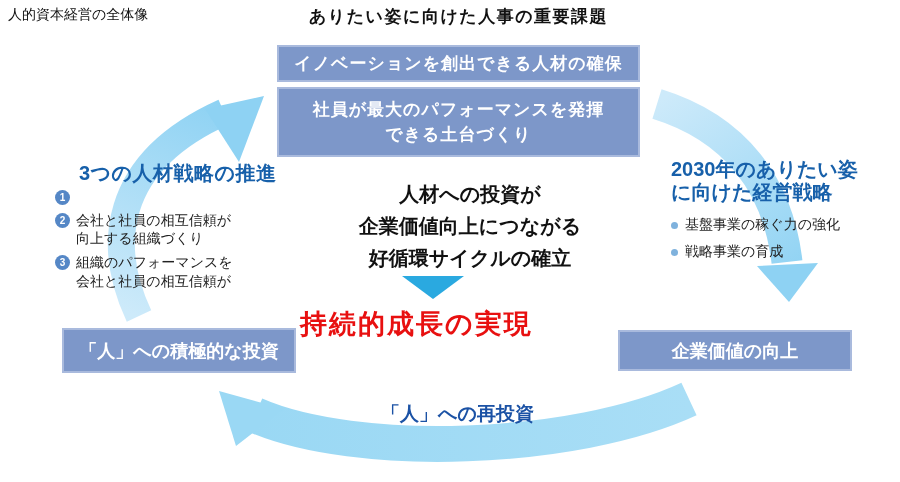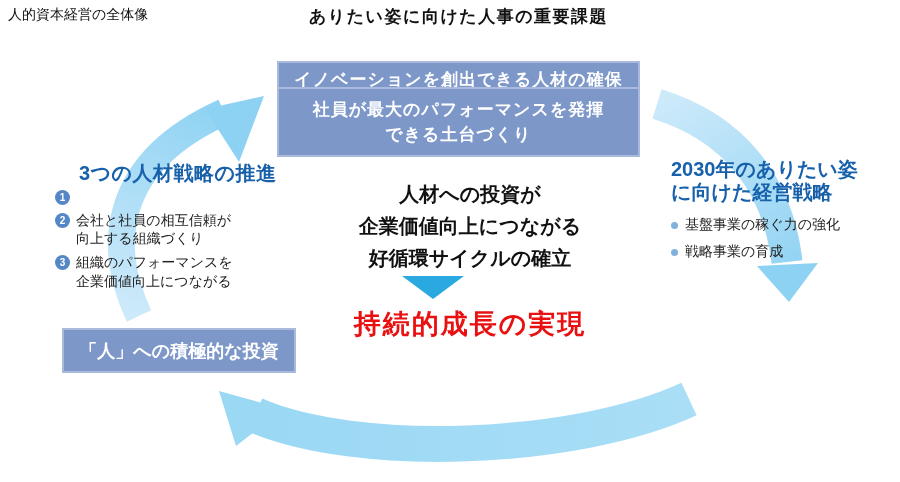--- a/index.html
+++ b/index.html
@@ -14,36 +14,36 @@
   .stage{position:relative;width:900px;height:482px;}
   .arrows{position:absolute;left:0;top:0;z-index:0;}
   .abs{position:absolute;z-index:1;}
   .pre{white-space:pre-line;}
   .title-left{left:8px;top:6px;font-size:14px;font-weight:normal;color:#111;}
   .title-center{left:277px;top:5px;width:363px;text-align:center;font-size:17px;
       letter-spacing:1.5px;font-weight:bold;color:#111;}
   .box{background:var(--box-fill);border:2px solid var(--box-border);color:#fff;
       font-weight:bold;display:flex;align-items:center;justify-content:center;
       text-align:center;box-sizing:border-box;}
-  .box1{left:277px;top:45px;width:363px;height:37px;font-size:17px;letter-spacing:1px;margin-top:16px;}
+  .box1{left:277px;top:45px;width:363px;height:37px;font-size:17px;letter-spacing:1px;}
   .box2{left:277px;top:87px;width:363px;height:70px;font-size:17px;line-height:1.5;letter-spacing:1px;}
   .left-heading{left:55px;top:160px;font-size:20px;font-weight:bold;color:var(--heading-blue);letter-spacing:0.5px;margin-left:24px;}
   .left-items{left:55px;top:188px;width:245px;}
   .item{display:flex;gap:6px;margin-bottom:6px;font-size:14px;color:#222;line-height:1.3;}
   .badge{width:15px;height:15px;border-radius:50%;background:var(--number-circle);color:#fff;
       font-size:10px;font-weight:bold;display:flex;align-items:center;justify-content:center;
       flex:0 0 15px;margin-top:2px;}
   .right-heading{left:671px;top:158px;width:220px;font-size:20px;font-weight:bold;
       color:var(--heading-blue);line-height:1.15;}
   .right-bullets{left:671px;top:216px;}
   .bullet{display:flex;align-items:center;gap:7px;font-size:14px;color:#222;margin-bottom:9px;}
   .dot{width:7px;height:7px;border-radius:50%;background:var(--bullet-dot);flex:0 0 7px;}
   .center-statement{left:320px;top:178px;width:300px;text-align:center;font-size:20px;
       font-weight:bold;color:#111;line-height:1.6;}
-  .result{left:300px;top:306px;width:340px;text-align:center;font-size:27px;font-weight:bold;
+  .result{left:300px;top:306px;width:340px;text-align:left;font-size:27px;font-weight:bold;
       color:var(--result-red);letter-spacing:2px;}
   .lbox{left:62px;top:328px;width:234px;height:45px;font-size:18px;align-items:center;}
   .rbox{left:618px;top:330px;width:234px;height:41px;font-size:18px;}
   .bottom-label{left:340px;top:401px;width:235px;text-align:center;font-size:19px;
       font-weight:bold;color:var(--label-blue);}
 </style>
 </head>
 <body>
 
 <div class="stage">
@@ -98,21 +98,21 @@
       <span class="badge">1</span>
     </div>
     <div class="item">
       <span class="badge">2</span>
       <span class="pre">会社と社員の相互信頼が
 向上する組織づくり</span>
     </div>
     <div class="item">
       <span class="badge">3</span>
       <span class="pre">組織のパフォーマンスを
-企業価値向上につながる</span>
+会社と社員の相互信頼が</span>
     </div>
   </div>
 
   <div class="abs right-heading pre">2030年のありたい姿
 に向けた経営戦略</div>
 
   <div class="abs center-statement pre">人材への投資が
 企業価値向上につながる
 好循環サイクルの確立</div>
 
@@ -126,15 +126,19 @@
       <span>戦略事業の育成</span>
     </div>
   </div>
 
   <div class="abs result">持続的成長の実現</div>
 
   <div class="abs box lbox">
     <span>「人」への積極的な投資</span>
   </div>
 
+  <div class="abs box rbox">
+    <span>企業価値の向上</span>
+  </div>
 
+  <div class="abs bottom-label">「人」への再投資</div>
 
 </div>
 
 </body></html>

